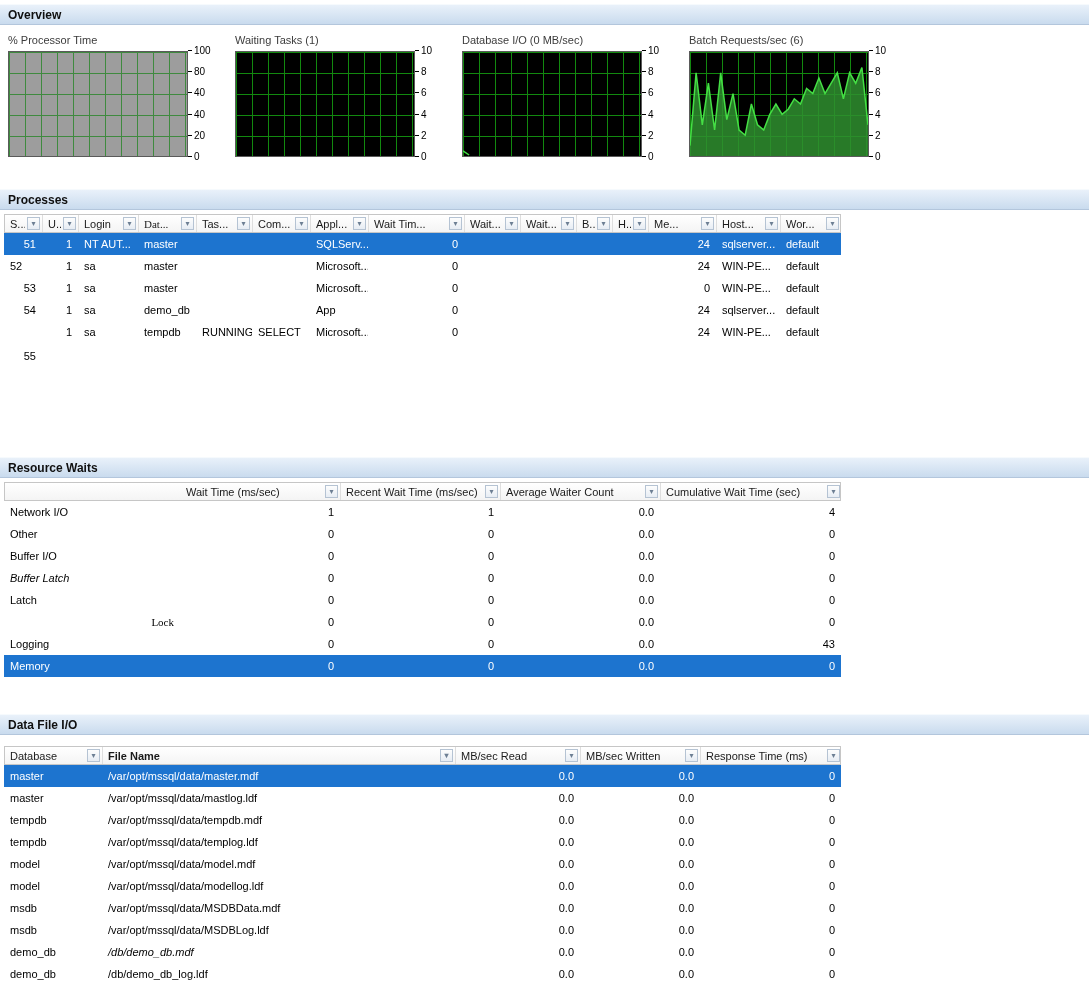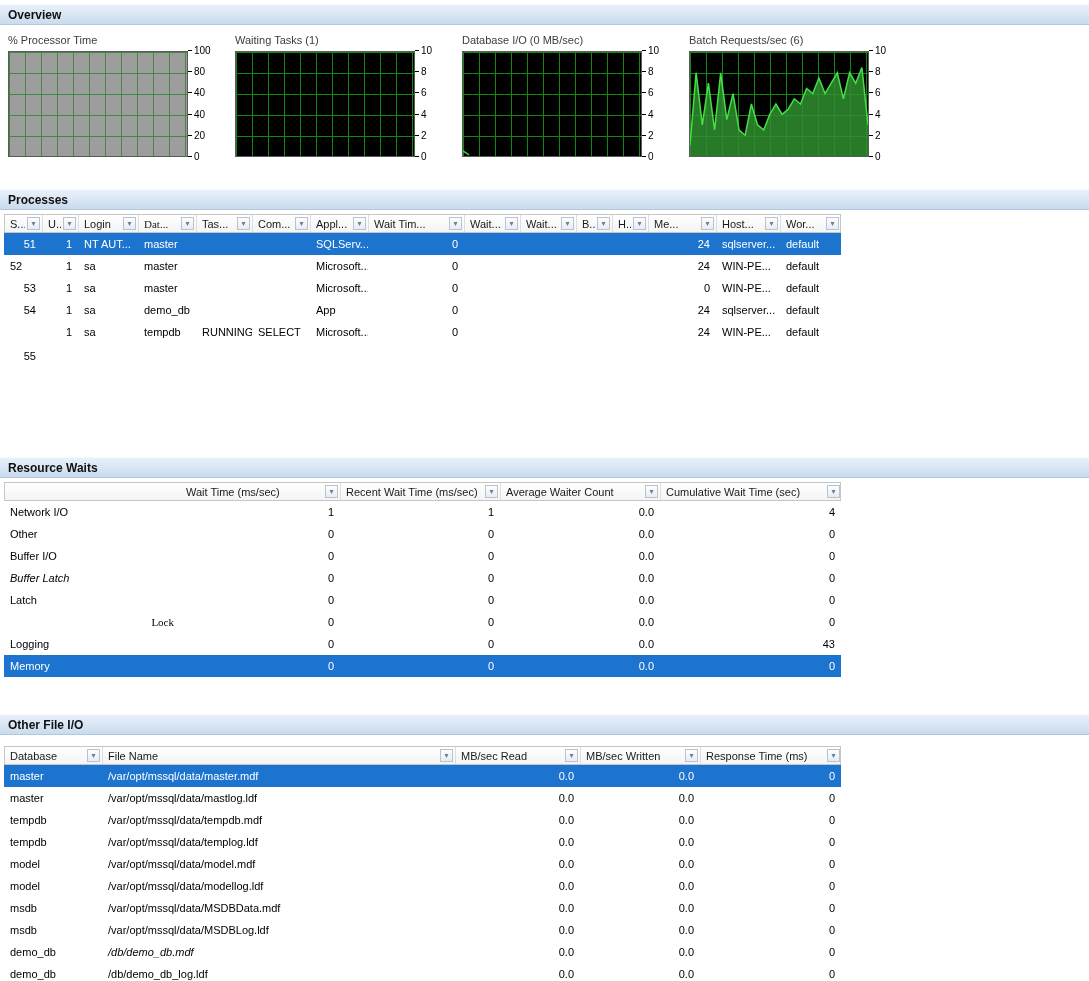--- a/index.html
+++ b/index.html
@@ -442,28 +442,28 @@
     </div>
     <div class="tr selected">
       <div class="td" style="width: 176px; text-align: left;">Memory</div>
       <div class="td" style="width: 160px; text-align: right;">0</div>
       <div class="td" style="width: 160px; text-align: right;">0</div>
       <div class="td" style="width: 160px; text-align: right;">0.0</div>
       <div class="td" style="width: 181px; text-align: right;">0</div>
     </div>
   </div>
 
-<div id="data-file-io-header" class="section-header">Other File I/O</div>
+<div id="data-file-io-header" class="section-header">Data File I/O</div>
 <div class="grid" id="data-file-io-grid">
     <div class="thead">
       <div class="th" style="width: 98px;">
         <span class="th-label">Database</span>
         <span class="filter">▾</span>
       </div>
-      <div class="th" style="width: 353px;">
+      <div class="th" style="width: 353px; font-weight: bold;">
         <span class="th-label">File Name</span>
         <span class="filter">▾</span>
       </div>
       <div class="th" style="width: 125px;">
         <span class="th-label">MB/sec Read</span>
         <span class="filter">▾</span>
       </div>
       <div class="th" style="width: 120px;">
         <span class="th-label">MB/sec Written</span>
         <span class="filter">▾</span>

